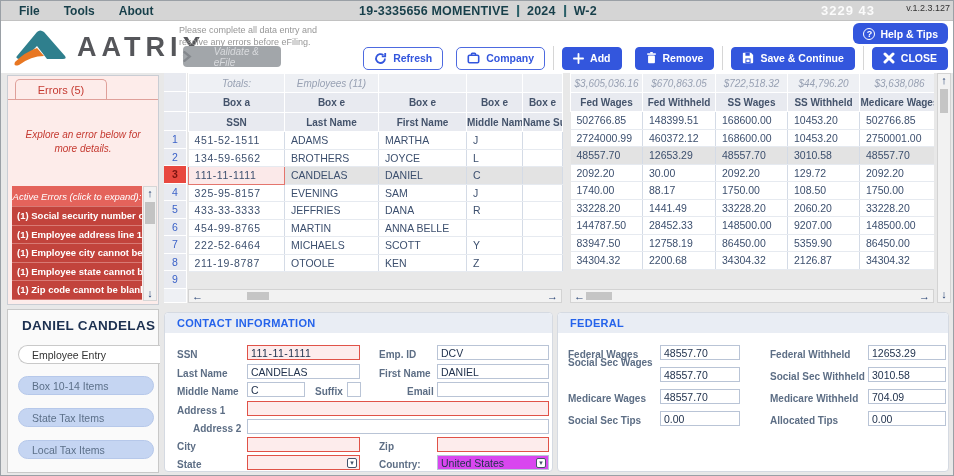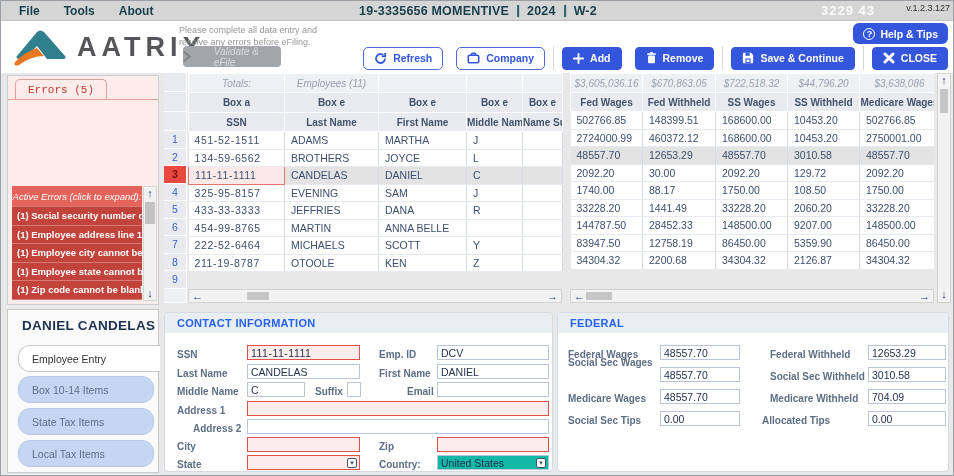--- a/index.html
+++ b/index.html
@@ -44,21 +44,21 @@
   .btn-divider { width:1px; height:24px; background:#d6d6d6; margin:0 8px; }
 
   
   .main { position:absolute; top:72px; left:0; width:954px; height:234px; }
 
   
   .errors-panel { position:absolute; left:6px; top:2px; width:152px; height:230px;
     border:1px solid #c9cdd4; background:#fdecea; }
   .errors-tab { position:absolute; left:7px; top:3px; width:92px; height:20px;
     background:#fdecea; border:1px solid #dfa09a; border-bottom:none; border-radius:5px 5px 0 0;
-    color:#c53a31; font-size:11px; display:flex; align-items:center; justify-content:center; cursor:pointer;font-family:Liberation Mono, monospace; }
+    color:#c53a31; font-size:11px; display:flex; align-items:center; justify-content:center; cursor:pointer; }
   .errors-tabline { position:absolute; left:0; top:23px; width:100%; border-top:1px solid #dfa09a; }
   .errors-hint { position:absolute; left:8px; top:52px; width:134px; text-align:center;
     font-size:10px; font-style:italic; color:#c53a31; line-height:14px; }
   .errors-list { position:absolute; left:4px; top:110px; width:130px; height:115px; }
   .errors-list-header { height:21px; background:#e4635b; color:#fff; font-size:9.5px; font-style:italic;
     display:flex; align-items:center; justify-content:center; border-bottom:1px solid #d87a74; }
   .error-item { height:18.5px; background:#c2433c; color:#fff; font-size:9.5px; font-weight:bold;
     display:flex; align-items:center; padding-left:5px; border-bottom:1px solid #d87a74;
     white-space:nowrap; overflow:hidden; cursor:pointer; }
   .errors-scroll { position:absolute; left:135px; top:110px; width:14px; height:115px;
@@ -103,37 +103,37 @@
   .vscroll { position:absolute; left:936px; top:0; width:14px; height:230px;
     background:#f2f2f2; border:1px solid #d3d3d3; }
   .vscroll .thumb { width:8px; height:24px; background:#c5c5c5; margin:2px auto; cursor:pointer; }
   .vscroll .down { position:absolute; bottom:1px; left:0; }
 
   
   .bottom { position:absolute; top:308px; left:0; width:954px; height:166px; }
   .emp-panel { position:absolute; left:6px; top:0; width:152px; height:164px;
     background:#fafafa; border:1px solid #c8c8c8; }
   .emp-name { position:absolute; left:14px; top:8px; font-size:13.5px; font-weight:bold; color:#1c3050; letter-spacing:.3px; }
-  .side-tab { position:absolute; left:10px; height:27px; display:flex; align-items:center;
+  .side-tab { position:absolute; left:10px; height:19px; display:flex; align-items:center;
     padding-left:13px; font-size:10.5px; cursor:pointer; }
   .side-tab.active { width:142px; background:#fff; border:1px solid #c9c9c9; border-right:none;
     border-radius:12px 0 0 12px; color:#333; }
   .side-tab.inactive { width:136px; background:#c5d5f2; border:1px solid #b6c8ea;
     border-radius:12px; color:#5c7089; }
 
   .card { position:absolute; top:3px; height:160px; background:#fff; border:1px solid #d5dae2; border-radius:4px; }
   .contact-card { left:163px; width:389px; }
   .federal-card { left:556px; width:392px; }
   .card-header { height:20px; background:#e9edf4; border-radius:4px 4px 0 0; display:flex; align-items:center;
     padding-left:12px; font-size:11px; font-weight:bold; color:#2563eb; letter-spacing:.3px; }
   .flabel { position:absolute; font-size:10px; font-weight:bold; color:#5d6e85; }
   .finput { position:absolute; height:15px; border:1px solid #b9c4d6; font-family:"Liberation Sans",sans-serif;
     font-size:10.5px; color:#22334e; padding:0 3px; background:#fff; }
   .finput.err { background:#fdecec; border:1.5px solid #e05248; }
-  .finput.dd-gray { background:#14b8a6; }
+  .finput.dd-gray { background:#d946ef; }
   .dd-wrap { position:absolute; }
   .dd-wrap .finput { position:absolute; left:0; top:0; width:100%; }
   .dd-icon { position:absolute; right:3px; top:3px; width:10px; height:10px; border:1px solid #44536b;
     border-radius:2px; font-size:7px; color:#44536b; display:flex; align-items:center; justify-content:center;
     background:#fff; pointer-events:none; }
 </style>
 </head>
 <body>
 
 <div class="menubar">
@@ -223,20 +223,21 @@
       <span>CLOSE</span>
     </div>
   </div>
 </div>
 
 <div class="main">
 
   <div class="errors-panel">
     <div class="errors-tabline"></div>
     <div class="errors-tab">Errors (5)</div>
+    <div class="errors-hint">Explore an error below for more details.</div>
     <div class="errors-list">
       <div class="errors-list-header">Active Errors (click to expand):</div>
       <div class="error-item">(1) Social security number ch...</div>
       <div class="error-item">(1) Employee address line 1 c...</div>
       <div class="error-item">(1) Employee city cannot be b...</div>
       <div class="error-item">(1) Employee state cannot be ...</div>
       <div class="error-item">(1) Zip code cannot be blank, ...</div>
     </div>
     <div class="errors-scroll">
       <div class="scroll-arrow">↑</div>
@@ -526,16 +527,16 @@
     <span class="flabel" style="left:212px; top:58px">Social Sec Withheld</span>
     <input class="finput" style="left: 310px; top: 54px; width: 78px;" value="3010.58">
 
     <span class="flabel" style="left:10px; top:80px">Medicare Wages</span>
     <input class="finput" style="left: 102px; top: 76px; width: 80px;" value="48557.70">
     <span class="flabel" style="left:212px; top:80px">Medicare Withheld</span>
     <input class="finput" style="left: 310px; top: 76px; width: 78px;" value="704.09">
 
     <span class="flabel" style="left:10px; top:102px">Social Sec Tips</span>
     <input class="finput" style="left: 102px; top: 98px; width: 80px;" value="0.00">
-    <span class="flabel" style="left:204px; top:102px">Allocated Tips</span>
+    <span class="flabel" style="left:212px; top:102px">Allocated Tips</span>
     <input class="finput" style="left: 310px; top: 98px; width: 78px;" value="0.00">
   </div>
 </div>
 
 </body></html>

